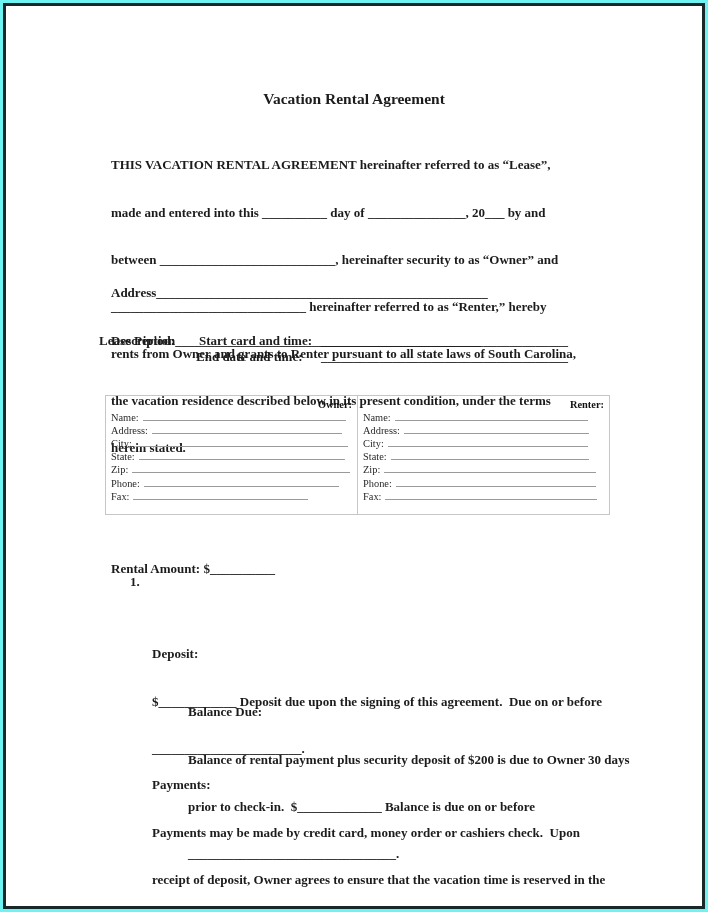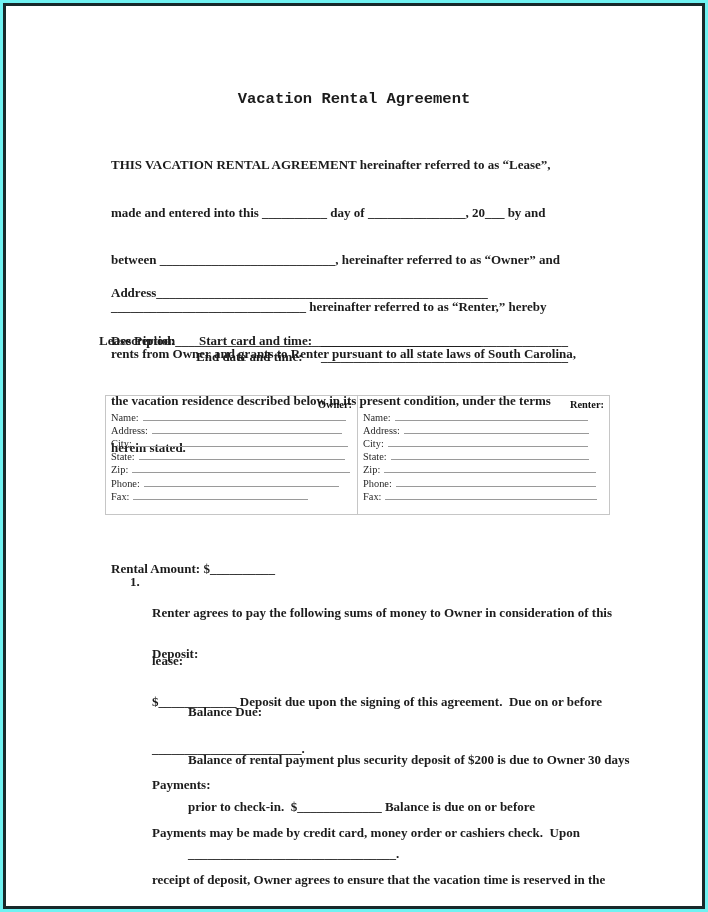--- a/index.html
+++ b/index.html
@@ -25,21 +25,20 @@
       border: 3px solid #18282a;
     }
     .abs { position: absolute; white-space: pre; }
     .title {
       left: 0; right: 0;
       top: 84px;
       text-align: center;
       font-size: 15.5px;
       font-weight: bold;
       white-space: normal;
-      font-family: Liberation Mono, monospace;
     }
     .body-text {
       font-size: 13px;
       font-weight: bold;
       line-height: 15.7px;
     }
     .para {
       left: 105px;
       top: 120px;
       width: 510px;
@@ -74,21 +73,21 @@
 </head>
 <body>
 
 <div class="page">
 
   <div class="abs title">Vacation Rental Agreement</div>
 
   <div class="abs para body-text">
     <div>THIS VACATION RENTAL AGREEMENT hereinafter referred to as “Lease”,</div>
     <div>made and entered into this __________ day of _______________, 20___ by and</div>
-    <div>between ___________________________, hereinafter referred to as “Owner” and</div>
+    <div>between ___________________________, hereinafter security to as “Owner” and</div>
     <div>______________________________ hereinafter referred to as “Renter,” hereby</div>
     <div>rents from Owner and grants to Renter pursuant to all state laws of South Carolina,</div>
     <div>the vacation residence described below in its present condition, under the terms</div>
     <div>herein stated.</div>
   </div>
 
   <div class="abs body-text" style="left:105px; top:248px;">
     <div>Address___________________________________________________</div>
     <div>Description_______________________________________________</div>
   </div>
@@ -160,24 +159,20 @@
       <div class="field-row">
           <span>Fax:</span>
           <span class="field-line" style="width:212px"></span>
         </div>
     </div>
   </div>
 
   <div class="abs body-text" style="left:105px; top:555px;">Rental Amount: $__________</div>
 
   <div class="abs body-text" style="left:124px; top:568px;">1.</div>
-  <div class="abs body-text" style="left:146px; top:568px;">
-    <div>Renter agrees to pay the following sums of money to Owner in consideration of this</div>
-    <div>lease:</div>
-  </div>
 
   <div class="abs body-text" style="left:146px; top:609px;">
     <div>Deposit:</div>
     <div>$____________ Deposit due upon the signing of this agreement.  Due on or before</div>
     <div>_______________________.</div>
   </div>
 
   <div class="abs body-text" style="left:146px; top:667px;margin-left:36px;">
     <div>Balance Due:</div>
     <div>Balance of rental payment plus security deposit of $200 is due to Owner 30 days</div>

